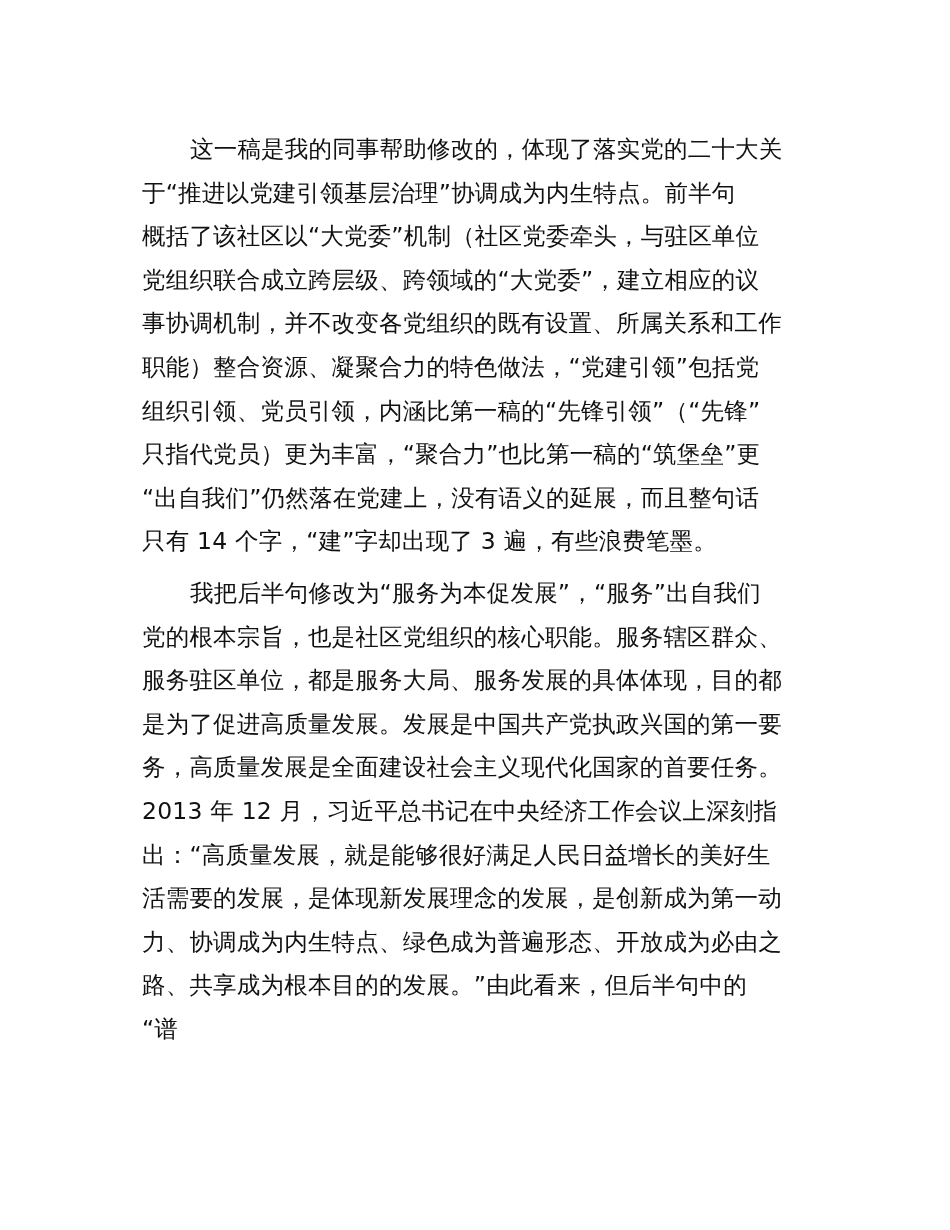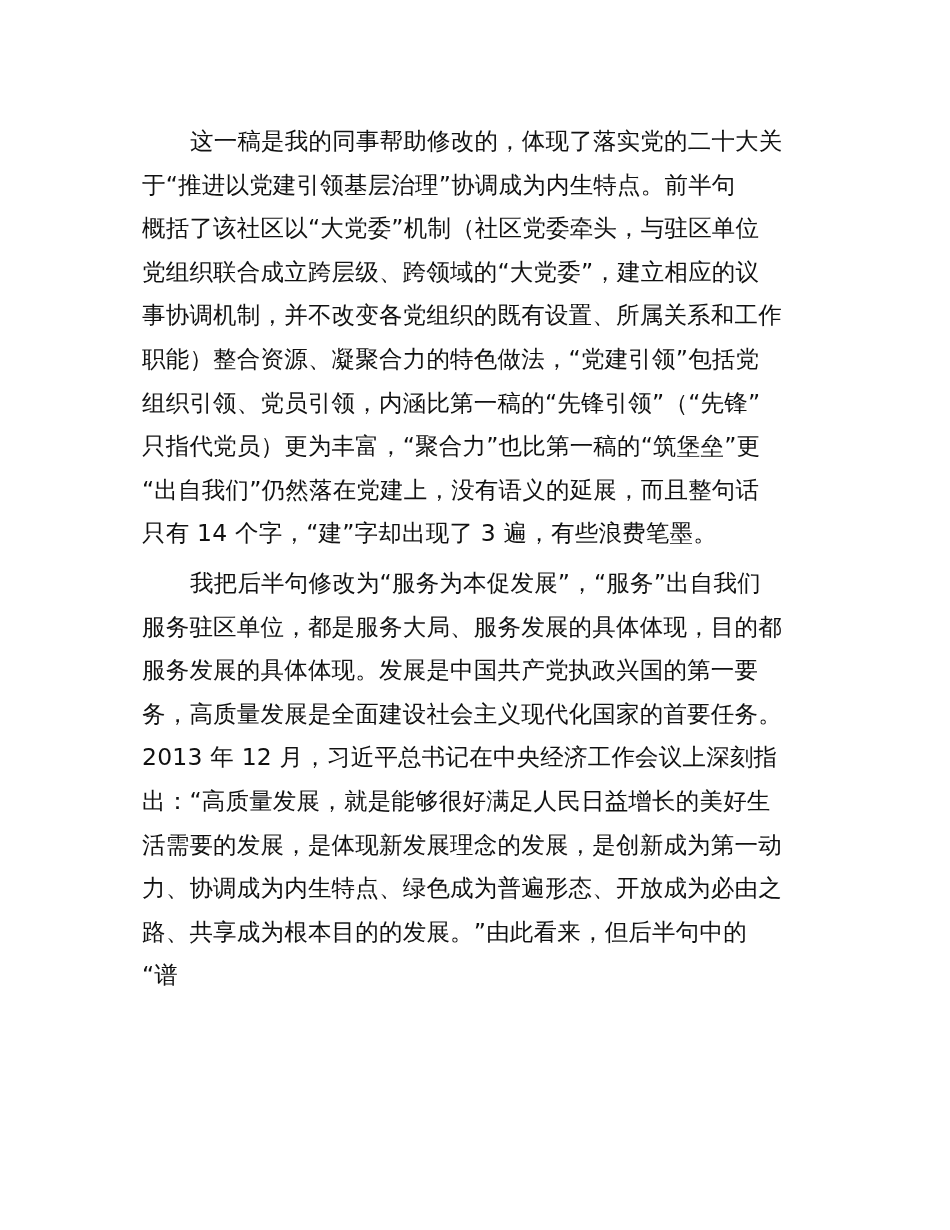--- a/index.html
+++ b/index.html
@@ -1,21 +1,21 @@
 <!DOCTYPE html>
 <html><head>
 <meta charset="utf-8">
 <style>
   html, body { margin: 0; padding: 0; background: #ffffff; }
   body { width: 950px; height: 1230px; position: relative; overflow: hidden; }
   .page {
     position: absolute; left: 142px; top: 120px; width: 672px;
     font-family: "DejaVu Sans", sans-serif; font-size: 23.5px; color: #111111;
   }
-  .para { margin: 0 0 6px 0; }
+  .para { margin: 8px 0 6px 0; }
   .line { height: 43.6px; line-height: 43.6px; white-space: nowrap; letter-spacing: 0.2px; }
   .indent { padding-left: 48px; }
 </style>
 </head>
 <body>
 
 <div class="page">
   <div class="para">
     <div class="line indent">这一稿是我的同事帮助修改的，体现了落实党的二十大关</div>
     <div class="line">于“推进以党建引领基层治理”协调成为内生特点。前半句</div>
@@ -23,22 +23,23 @@
     <div class="line">党组织联合成立跨层级、跨领域的“大党委”，建立相应的议</div>
     <div class="line">事协调机制，并不改变各党组织的既有设置、所属关系和工作</div>
     <div class="line">职能）整合资源、凝聚合力的特色做法，“党建引领”包括党</div>
     <div class="line">组织引领、党员引领，内涵比第一稿的“先锋引领”（“先锋”</div>
     <div class="line">只指代党员）更为丰富，“聚合力”也比第一稿的“筑堡垒”更</div>
     <div class="line">“出自我们”仍然落在党建上，没有语义的延展，而且整句话</div>
     <div class="line">只有 14 个字，“建”字却出现了 3 遍，有些浪费笔墨。</div>
   </div>
   <div class="para">
     <div class="line indent">我把后半句修改为“服务为本促发展”，“服务”出自我们</div>
+    <div class="line">党的根本宗旨，也是社区党组织的核心职能。服务辖区群众、</div>
     <div class="line">服务驻区单位，都是服务大局、服务发展的具体体现，目的都</div>
-    <div class="line">服务发展的具体体现。发展是中国共产党执政兴国的第一要</div>
+    <div class="line">是为了促进高质量发展。发展是中国共产党执政兴国的第一要</div>
     <div class="line">务，高质量发展是全面建设社会主义现代化国家的首要任务。</div>
     <div class="line">2013 年 12 月，习近平总书记在中央经济工作会议上深刻指</div>
     <div class="line">出：“高质量发展，就是能够很好满足人民日益增长的美好生</div>
     <div class="line">活需要的发展，是体现新发展理念的发展，是创新成为第一动</div>
     <div class="line">力、协调成为内生特点、绿色成为普遍形态、开放成为必由之</div>
     <div class="line">路、共享成为根本目的的发展。”由此看来，但后半句中的</div>
     <div class="line">“谱</div>
   </div>
 </div>
 

